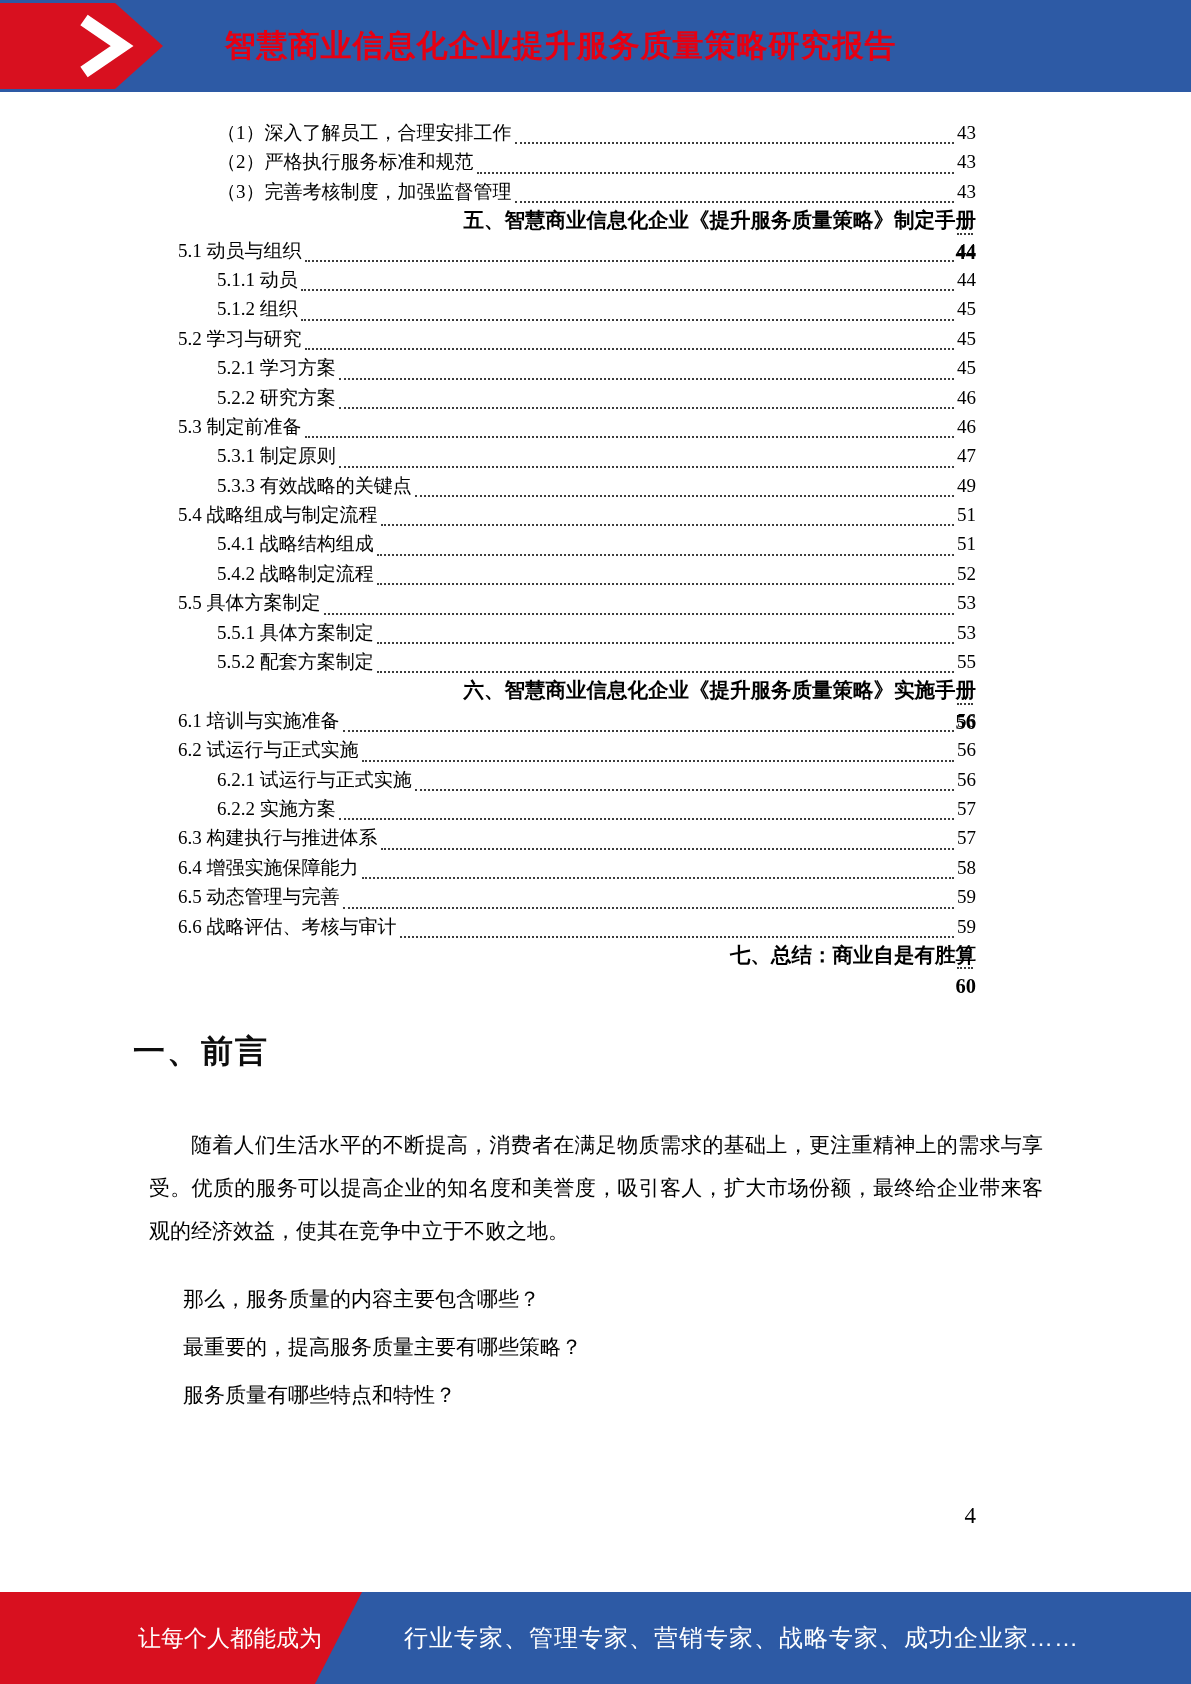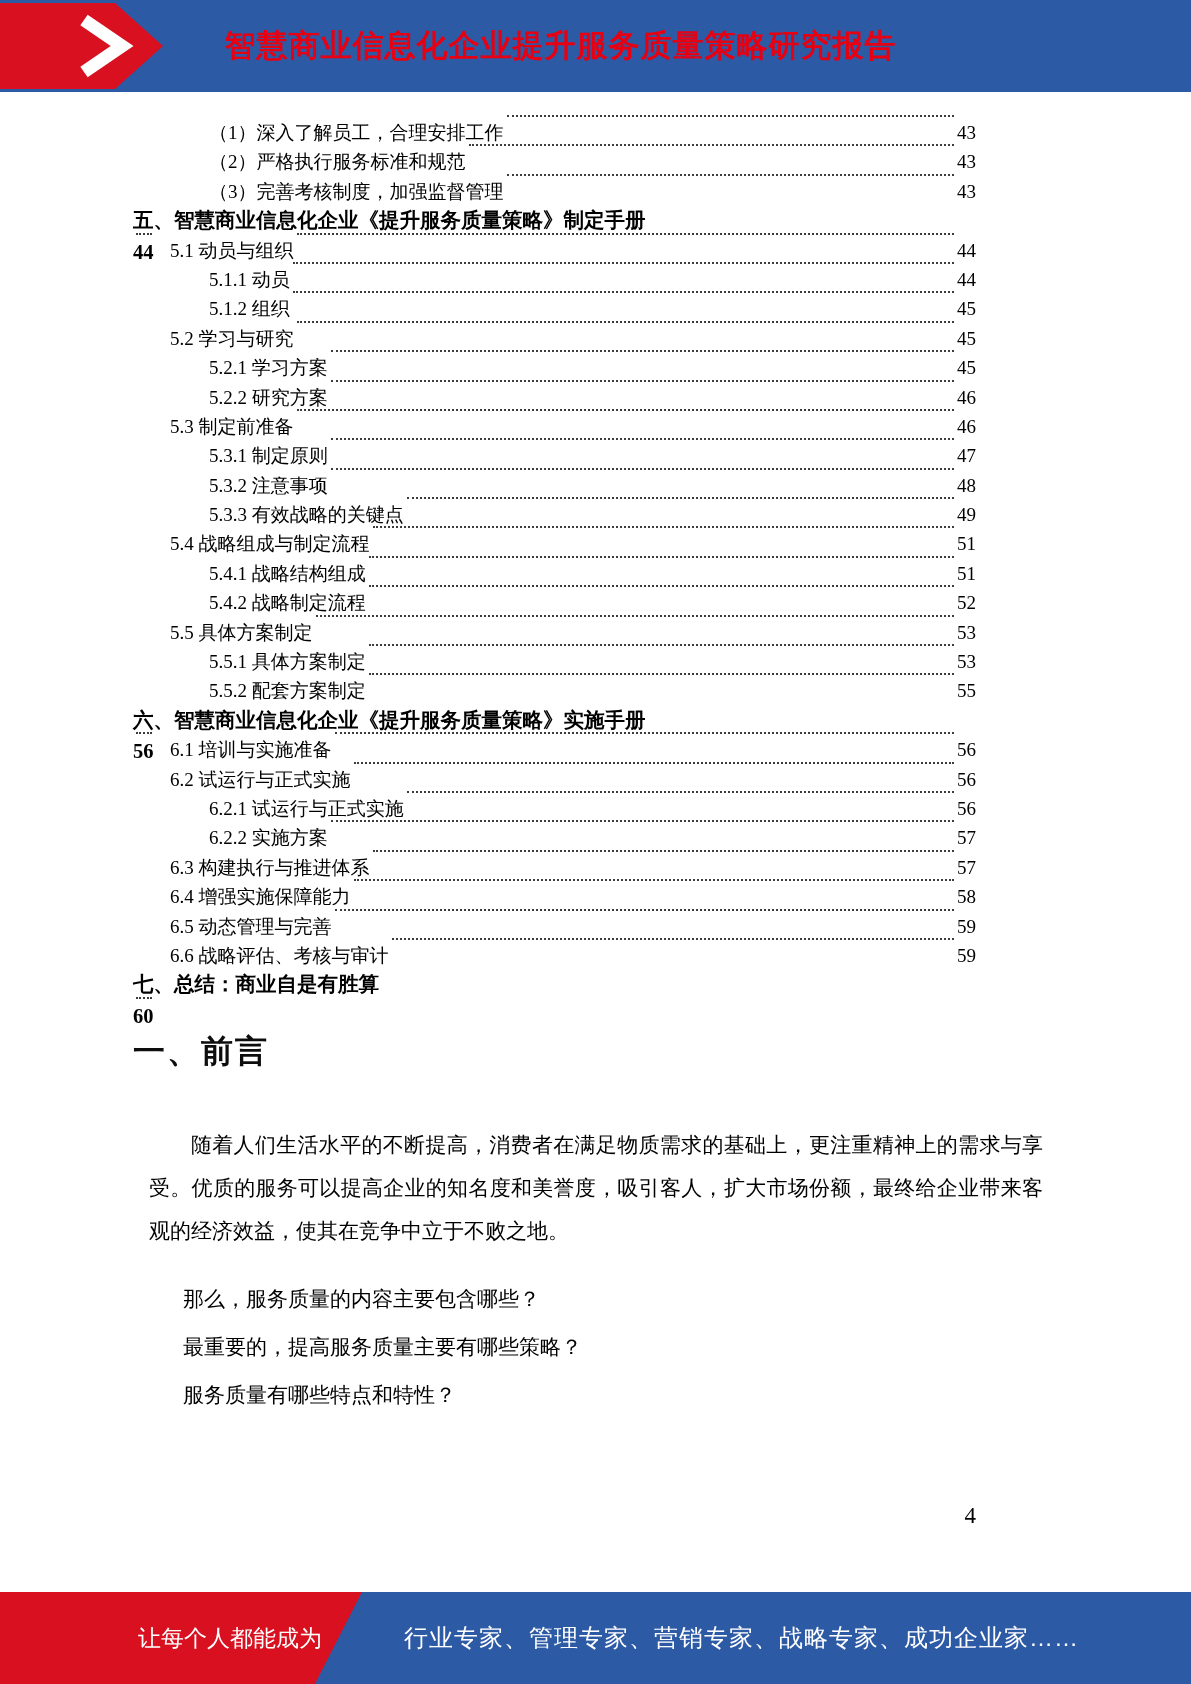--- a/index.html
+++ b/index.html
@@ -30,21 +30,21 @@
     letter-spacing: 1px;
     color: var(--title-red, #e60012);
   }
 
   
   .toc {
     position: absolute; top: 118px; left: 133px;
     width: 843px;
     font-size: 19px; color: #000;
   }
-  .toc-row { display: flex; align-items: flex-start; height: 29.4px; line-height: 29.4px; }
+  .toc-row { display: flex; align-items: flex-end; height: 29.4px; line-height: 29.4px; margin-left: 8px; }
   .toc-row.lv-1 { font-size: 20.5px; }
   .toc-row.lv-2 { padding-left: 37px; }
   .toc-row.lv-3 { padding-left: 76px; }
   .toc-row.bold { font-weight: bold; flex-direction: column; }
   .toc-label { white-space: nowrap; }
   .toc-dots {
     flex: 1; min-width: 16px;
     margin: 0 3px;
     border-bottom: 2px dotted #3c3c3c;
     transform: translateY(-3px);
@@ -176,25 +176,20 @@
         <span class="toc-label">5.3 制定前准备</span>
         <span class="toc-dots"></span>
         <span class="toc-page">46</span>
       </div>
       <div class="toc-row lv-3">
         <span class="toc-label">5.3.1 制定原则</span>
         <span class="toc-dots"></span>
         <span class="toc-page">47</span>
       </div>
       <div class="toc-row lv-3">
-        <span class="toc-label">5.3.2 注意事项</span>
-        <span class="toc-dots"></span>
-        <span class="toc-page">48</span>
-      </div>
-      <div class="toc-row lv-3">
         <span class="toc-label">5.3.3 有效战略的关键点</span>
         <span class="toc-dots"></span>
         <span class="toc-page">49</span>
       </div>
       <div class="toc-row lv-2">
         <span class="toc-label">5.4 战略组成与制定流程</span>
         <span class="toc-dots"></span>
         <span class="toc-page">51</span>
       </div>
       <div class="toc-row lv-3">

